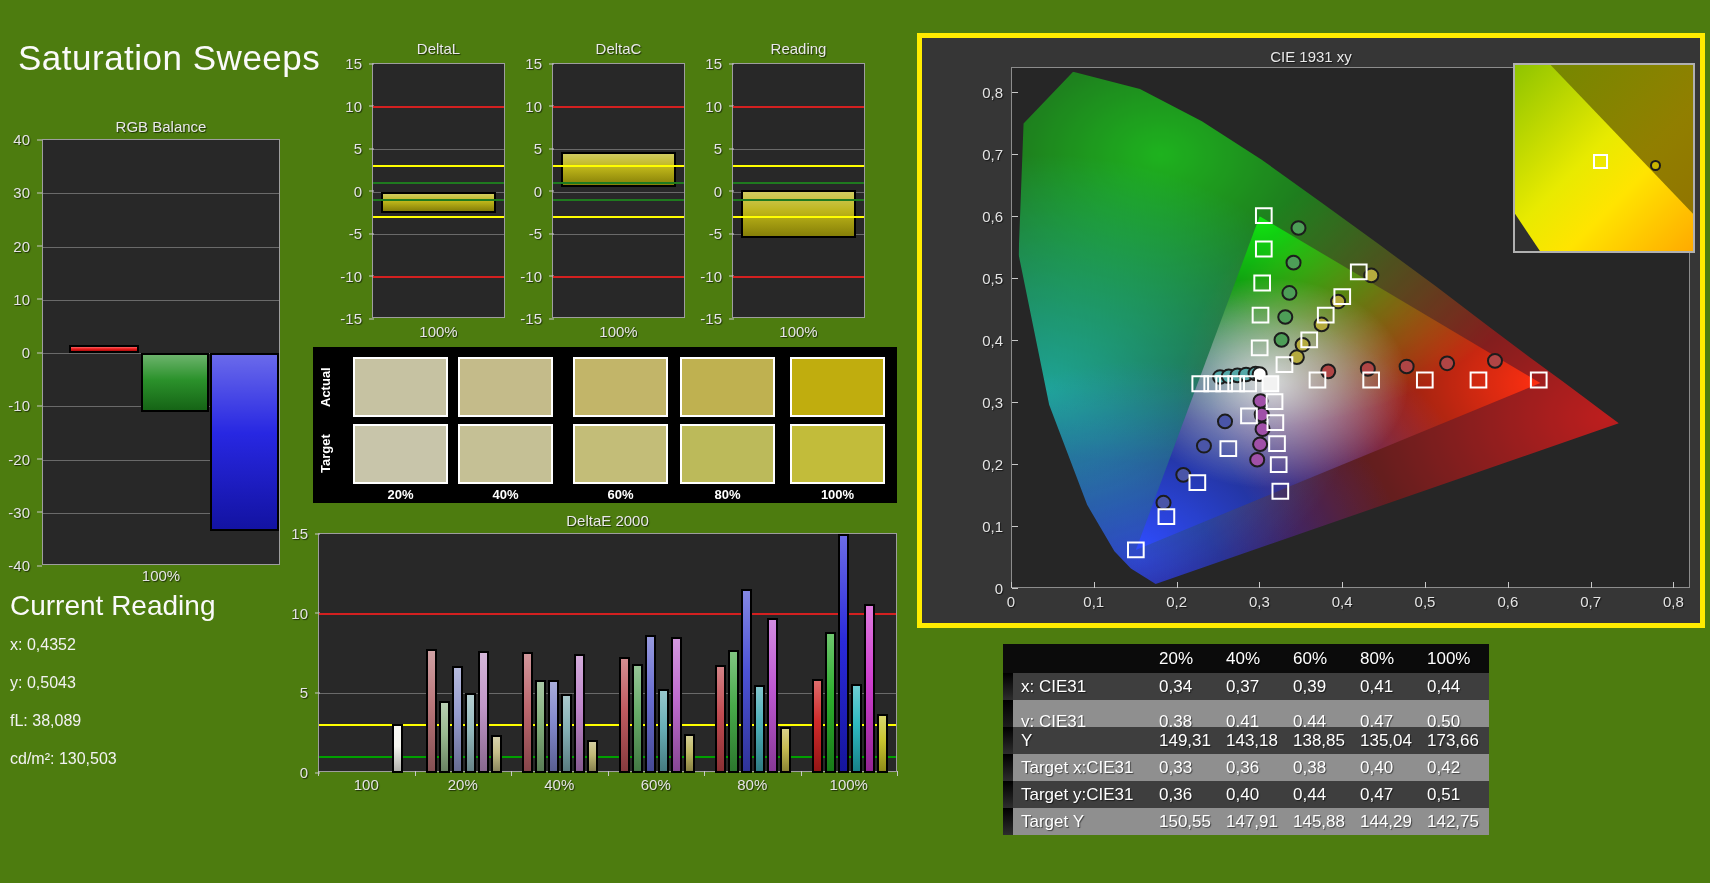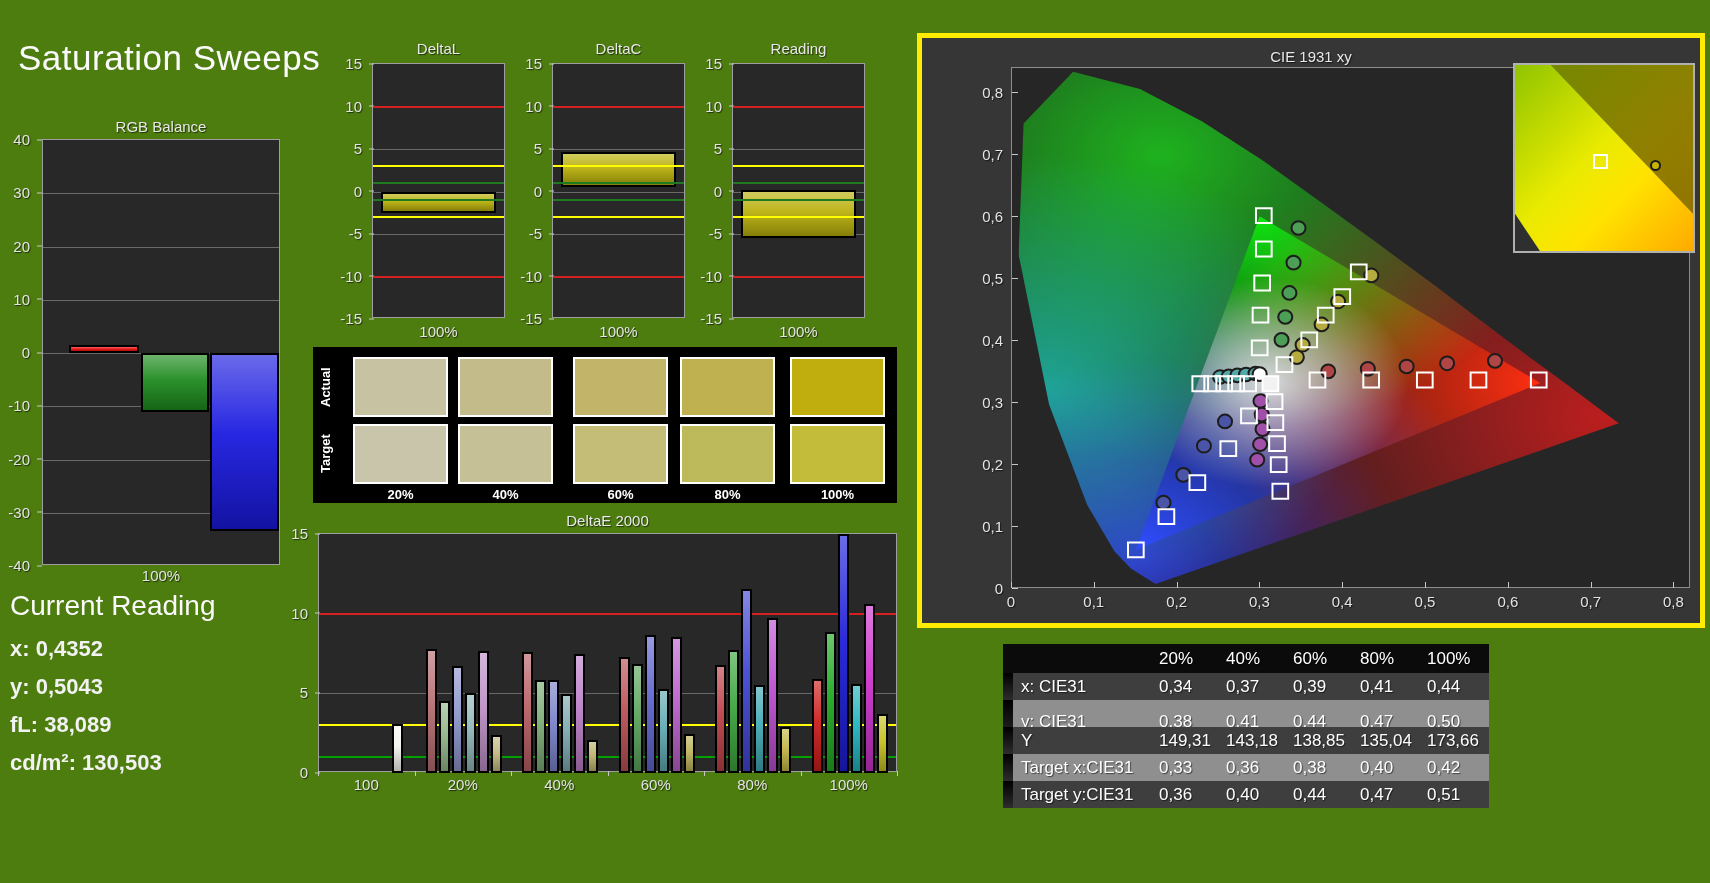--- a/index.html
+++ b/index.html
@@ -43,21 +43,21 @@
   .data-table{position:absolute;left:1003px;top:644px;width:486px;height:191px;font-size:17px;}
   .trow{position:absolute;left:0;right:0;}
   .trow.dark{background:#3e3e3e;}
   .trow.light{background:#8f8f8f;}
   .trow.thead{background:#0b0b0b;}
   .tcell{position:absolute;top:0;bottom:0;display:flex;align-items:center;padding-left:8px;color:#fff;
        text-shadow:1px 1px 1px rgba(0,0,0,.55);white-space:nowrap;overflow:hidden;}
   .tstrip{position:absolute;top:0;bottom:0;background:linear-gradient(#000,#2d2d2d);}
   
   .cr-heading{position:absolute;left:10px;top:590px;font-size:28px;color:#fafafa;}
-  .cr-line{position:absolute;left:10px;font-size:22px;color:#f2f2f2;font-weight:bold;}
+  .cr-line{position:absolute;left:10px;font-size:16px;color:#f2f2f2;}
 </style>
 </head>
 <body>
 
 <div id="app">
 
   <div class="page-title">Saturation Sweeps</div>
 
   <div class="abs" style="left:0;top:118px;width:300px;height:470px;">
     <div class="chart-title" style="left:42px;top:0;width:238px;">RGB Balance</div>
@@ -378,20 +378,29 @@
       </div>
       <div class="trow dark" style="top: 137px; height: 27px; text-align: right;">
         <div class="tstrip" style="left: 0px; width: 10px;"></div>
         <div class="tcell" style="left: 10px; width: 138px;">Target y:CIE31</div>
         <div class="tcell" style="left: 148px; width: 67px;">0,36</div>
         <div class="tcell" style="left: 215px; width: 67px;">0,40</div>
         <div class="tcell" style="left: 282px; width: 67px;">0,44</div>
         <div class="tcell" style="left: 349px; width: 67px;">0,47</div>
         <div class="tcell" style="left: 416px; width: 67px;">0,51</div>
       </div>
+      <div class="trow light" style="top: 164px; height: 27px;">
+        <div class="tstrip" style="left: 0px; width: 10px;"></div>
+        <div class="tcell" style="left: 10px; width: 138px;">Target Y</div>
+        <div class="tcell" style="left: 148px; width: 67px;">150,55</div>
+        <div class="tcell" style="left: 215px; width: 67px;">147,91</div>
+        <div class="tcell" style="left: 282px; width: 67px;">145,88</div>
+        <div class="tcell" style="left: 349px; width: 67px;">144,29</div>
+        <div class="tcell" style="left: 416px; width: 67px;">142,75</div>
+      </div>
     </div>
 
   <div class="cr-heading">Current Reading</div>
   <div class="cr-line" style="top:636px;">x: 0,4352</div>
   <div class="cr-line" style="top:674px;">y: 0,5043</div>
   <div class="cr-line" style="top:712px;">fL: 38,089</div>
   <div class="cr-line" style="top:750px;">cd/m²: 130,503</div>
 
 <div class="abs" style="left: 336px; top: 40px; width: 180px; height: 300px;">
       <div class="chart-title" style="left: 36px; top: 0px; width: 133px;">DeltaL</div>

